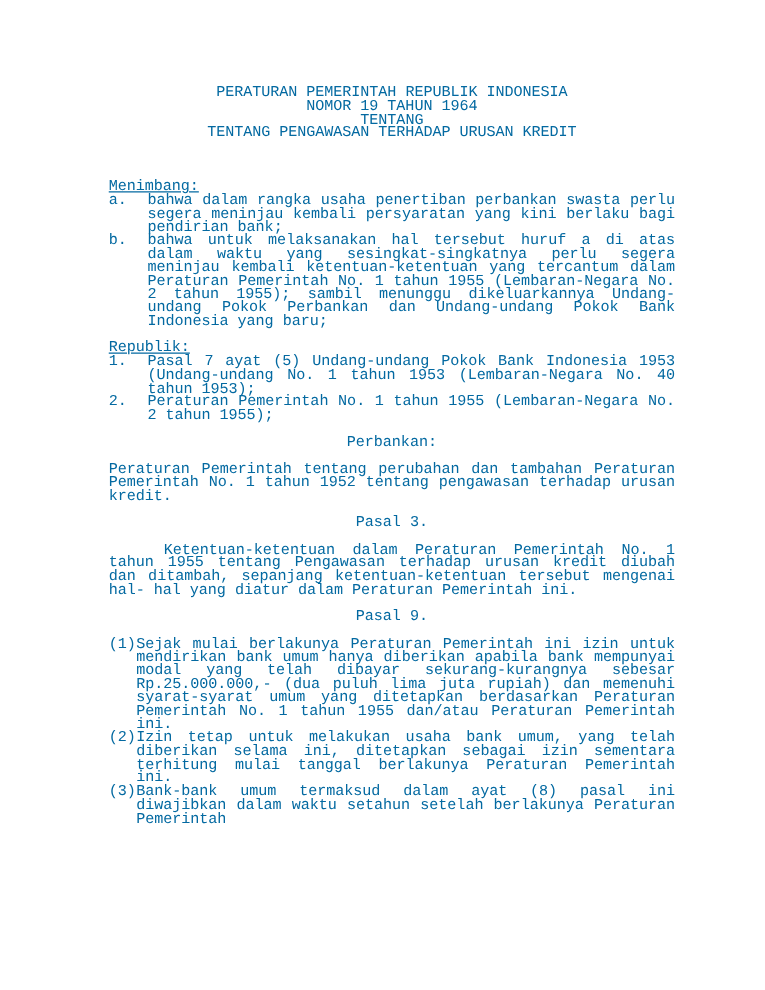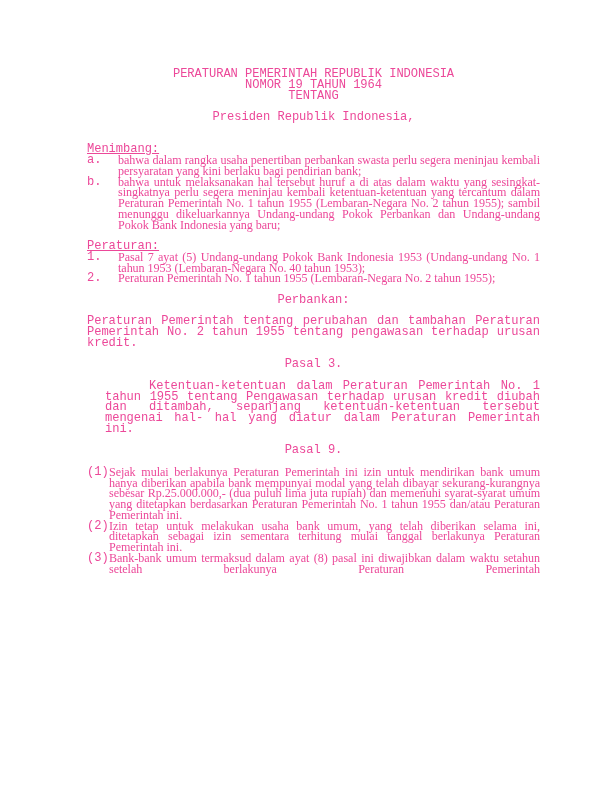--- a/index.html
+++ b/index.html
@@ -1,75 +1,75 @@
 <!DOCTYPE html>
 <html><head>
 <meta charset="utf-8">
 <style>
   html, body { margin: 0; padding: 0; background: #ffffff; }
   body { width: 612px; height: 792px; position: relative; overflow: hidden; }
   .page {
     position: absolute; left: 87px; top: 69px; width: 453px;
     font-family: "Liberation Mono", "DejaVu Sans Mono", monospace;
-    font-size: 12.1px; line-height: 10.75px; color: #ec4899;
+    font-size: 12.1px; line-height: 10.75px; color: #0369a1;
     letter-spacing: -0.05px;
   }
   .center { text-align: center; white-space: pre; }
   .blank { height: 10.75px; }
   .just { text-align: justify; text-align-last: left; }
   .item { display: flex; }
   .marker { flex: 0 0 22px; white-space: pre; }
-  .itext { flex: 1; text-align: justify; text-align-last: left; font-family: Liberation Serif, serif; }
-  .indent { text-indent: 44px; margin-left: 18px; }
+  .itext { flex: 1; text-align: justify; text-align-last: left; }
+  .indent { text-indent: 44px; }
   .line { white-space: pre; text-decoration: underline; }
 </style>
 </head>
 <body>
 
 <div class="page">
   <div>
     <div class="center">PERATURAN PEMERINTAH REPUBLIK INDONESIA</div>
     <div class="center">NOMOR 19 TAHUN 1964</div>
     <div class="center">TENTANG</div>
+    <div class="center">TENTANG PENGAWASAN TERHADAP URUSAN KREDIT</div>
   </div>
   <div class="blank"></div>
-  <div class="center">Presiden Republik Indonesia,</div>
   <div class="blank"></div>
   <div class="blank"></div>
 
   <div>
     <div class="line">Menimbang:</div>
     <div class="item">
       <span class="marker">a.</span>
       <span class="itext" style="padding-left:9px">bahwa dalam rangka usaha penertiban perbankan swasta perlu segera meninjau kembali persyaratan yang kini berlaku bagi pendirian bank;</span>
     </div>
     <div class="item">
       <span class="marker">b.</span>
       <span class="itext" style="padding-left:9px">bahwa untuk melaksanakan hal tersebut huruf a di atas dalam waktu yang sesingkat-singkatnya perlu segera meninjau kembali ketentuan-ketentuan yang tercantum dalam Peraturan Pemerintah No. 1 tahun 1955 (Lembaran-Negara No. 2 tahun 1955); sambil menunggu dikeluarkannya Undang-undang Pokok Perbankan dan Undang-undang Pokok Bank Indonesia yang baru;</span>
     </div>
   </div>
   <div class="blank"></div>
 
   <div>
-    <div class="line">Peraturan:</div>
+    <div class="line">Republik:</div>
     <div class="item">
       <span class="marker">1.</span>
       <span class="itext" style="padding-left:9px">Pasal 7 ayat (5) Undang-undang Pokok Bank Indonesia 1953 (Undang-undang No. 1 tahun 1953 (Lembaran-Negara No. 40 tahun 1953);</span>
     </div>
     <div class="item">
       <span class="marker">2.</span>
       <span class="itext" style="padding-left:9px">Peraturan Pemerintah No. 1 tahun 1955 (Lembaran-Negara No. 2 tahun 1955);</span>
     </div>
   </div>
   <div class="blank"></div>
   <div class="center">Perbankan:</div>
   <div class="blank"></div>
 
   <div>
-    <div class="just">Peraturan Pemerintah tentang perubahan dan tambahan Peraturan Pemerintah No. 2 tahun 1955 tentang pengawasan terhadap urusan kredit.</div>
+    <div class="just">Peraturan Pemerintah tentang perubahan dan tambahan Peraturan Pemerintah No. 1 tahun 1952 tentang pengawasan terhadap urusan kredit.</div>
   </div>
   <div class="blank"></div>
   <div class="center">Pasal 3.</div>
   <div class="blank"></div>
   <div class="just indent">Ketentuan-ketentuan dalam Peraturan Pemerintah No. 1 tahun 1955 tentang Pengawasan terhadap urusan kredit diubah dan ditambah, sepanjang ketentuan-ketentuan tersebut mengenai hal- hal yang diatur dalam Peraturan Pemerintah ini.</div>
   <div class="blank"></div>
   <div class="center">Pasal 9.</div>
   <div class="blank"></div>
 
   <div>

